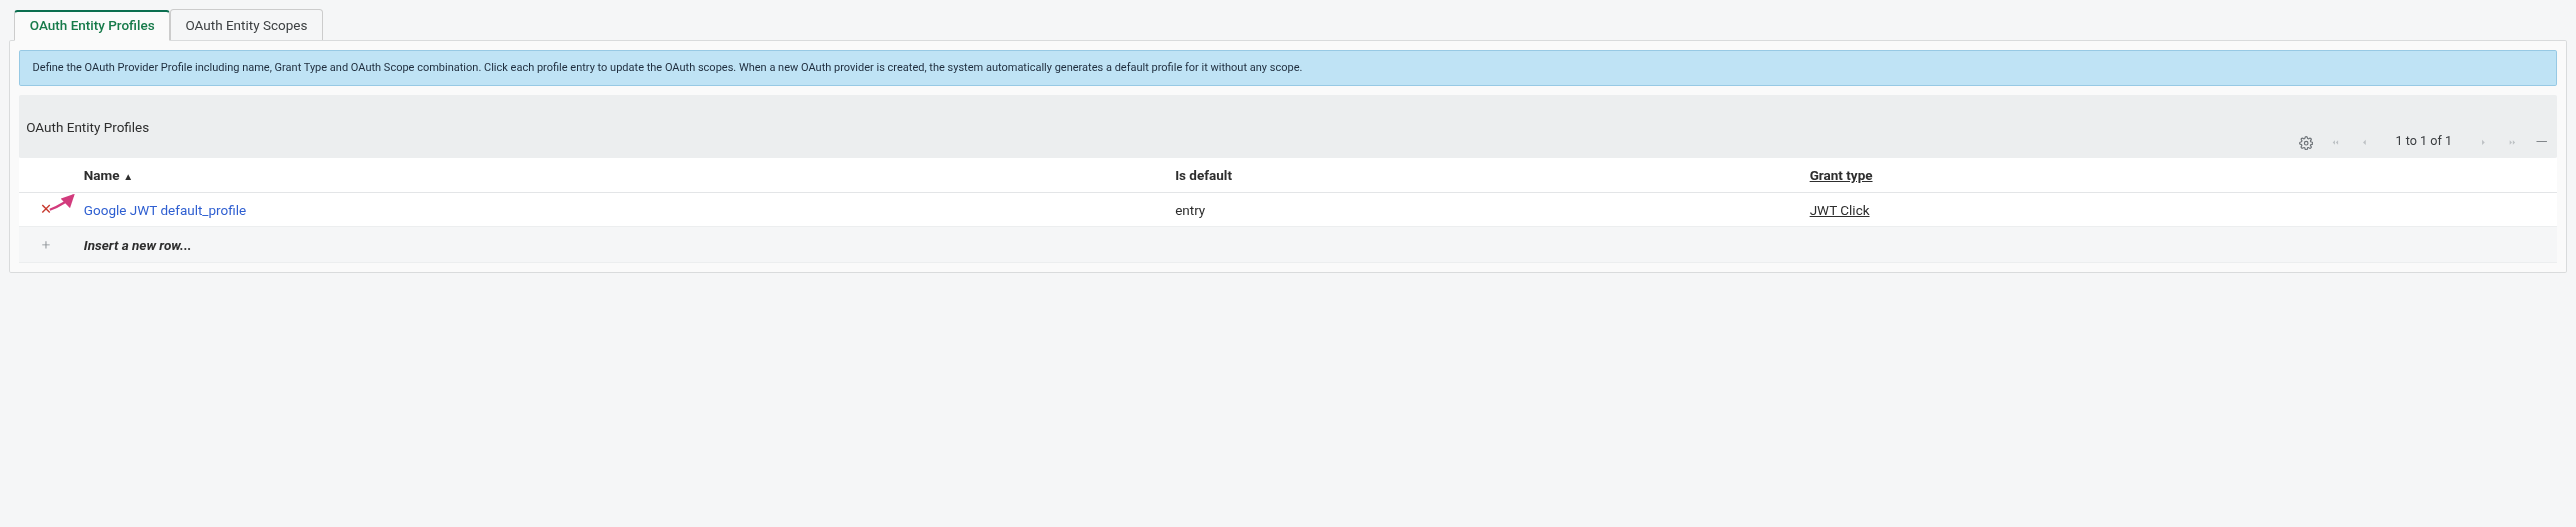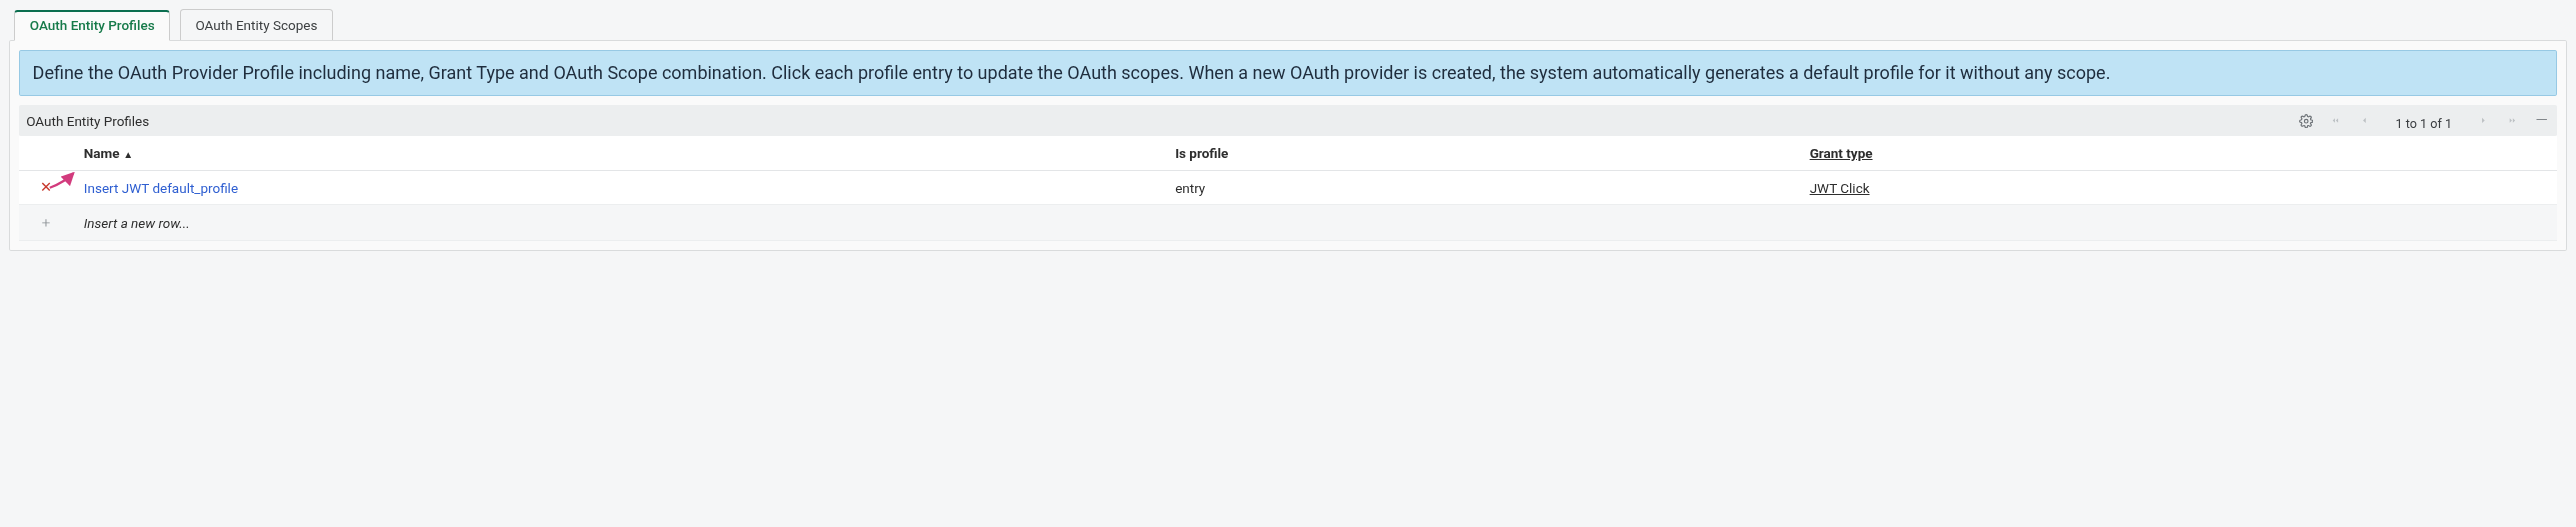--- a/index.html
+++ b/index.html
@@ -19,21 +19,21 @@
     padding: 7.2px 14.4px 7.2px 14.4px;
     background: #f5f6f7;
     border: 0.9px solid #ccc;
     border-bottom: none;
     border-radius: 3.6px 3.6px 0 0;
     margin-right: 0;
     cursor: pointer;
     position: relative;
     color: #3d4042;
   }
-  .tab + .tab { margin-left: 10px; }
+  .tab + .tab { margin-left: 0; }
   .tab.active {
     color: #177a4a;
     font-weight: 500;
     background: #fafafa;
     border-top: 2.7px solid #0b6e4f;
     padding-top: 5.4px;
     border-bottom: 0.9px solid #fafafa;
     margin-bottom: -0.9px;
     z-index: 2;
   }
@@ -43,40 +43,41 @@
     border-radius: 1.8px;
     padding: 9px;
     margin-top: 0;
   }
   .info-box {
     background: #bfe3f5;
     border: 0.9px solid #97c9e4;
     border-radius: 1.8px;
     padding: 9px 12.6px;
     color: #1f2d3d;
-    font-size: 18px;
+    font-size: 11px;
     line-height: 1.45;
   }
   .list-header {
     display: flex;
     align-items: center;
     justify-content: space-between;
     background: #eceeef;
     padding: 5.4px 5.4px 5.4px 7.2px;
     margin-top: 9px;
     border-radius: 1.8px;
   }
   .list-header-title {
     color: #2e2e2e;
     font-size: 13.5px;
   }
   .list-tools {
     display: flex;
-    align-items: flex-end;
+    align-items: flex-start;
     gap: 9px;
+    margin-top: 32px;
   }
   .icon-btn {
     width: 20px; height: 20px;
     display: inline-flex; align-items: center; justify-content: center;
     color: #6d7277;
     cursor: pointer;
   }
   .icon-btn.disabled { color: #bdc1c4; cursor: default; }
   .pagination-text {
     color: #3a3d40;
@@ -112,21 +113,21 @@
   .col-grant { width: auto; text-decoration: underline; }
   .sort-arrow {
     display: inline-block;
     margin-left: 3.6px;
     font-size: 10px;
     vertical-align: middle;
   }
   .del-icon { color: #c83a2e; cursor: pointer; font-size: 14.4px; }
   .add-icon { color: #8a8f94; cursor: pointer; font-size: 14.4px; font-weight: 300; }
   a.link { color: #2f5fd1; text-decoration: none; cursor: pointer; }
-  .insert-text { font-style: italic; color: #2e2e2e; }
+  .insert-text { font-style: italic; color: #2e2e2e; font-weight: bold; }
   .annotation-arrow {
     position: absolute;
     pointer-events: none;
   }
   .cell-with-arrow { position: relative; }
   svg.gear { width: 14.4px; height: 14.4px; }
   svg.chev { width: 10.8px; height: 10.8px; }
 </style>
 </head>
 <body>
@@ -174,39 +175,39 @@
     </div>
   </div>
 
   <table class="data">
     <thead>
       <tr>
         <th class="col-action"></th>
         <th class="col-name">
           <span>Name</span><span class="sort-arrow">▲</span>
         </th>
-        <th class="col-default">Is profile</th>
+        <th class="col-default">Is default</th>
         <th class="col-grant">Grant type</th>
       </tr>
     </thead>
     <tbody>
       <tr>
         <td class="col-action">
           <span class="del-icon">✕</span>
         </td>
         <td class="col-name cell-with-arrow">
           <svg class="annotation-arrow" width="36" height="23.4" style="left:-25px; top:-3.6px;" viewBox="0 0 40 26">
             <defs>
               <marker id="ah" markerWidth="6" markerHeight="6" refX="5" refY="3" orient="auto">
                 <path d="M0,0 L6,3 L0,6 Z" fill="#d23b7d"></path>
               </marker>
             </defs>
             <path d="M2,22 Q18,16 28,6" stroke="#d23b7d" stroke-width="2.5" fill="none" marker-end="url(#ah)"></path>
           </svg>
-          <a class="link">Insert JWT default_profile</a>
+          <a class="link">Google JWT default_profile</a>
         </td>
         <td class="col-default">entry</td>
         <td class="col-grant">JWT Click</td>
       </tr>
       <tr class="insert">
         <td class="col-action">
           <span class="add-icon">＋</span>
         </td>
         <td colspan="3">
           <span class="insert-text">Insert a new row...</span>

